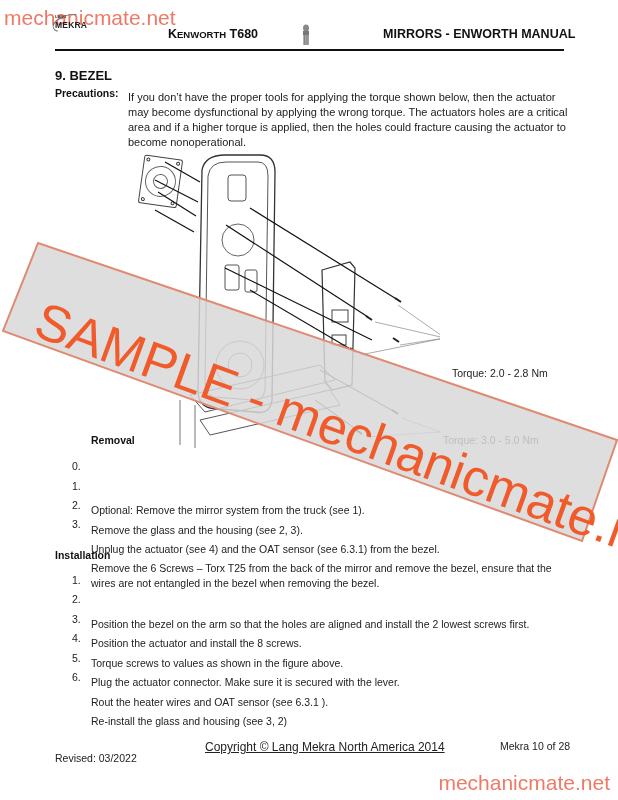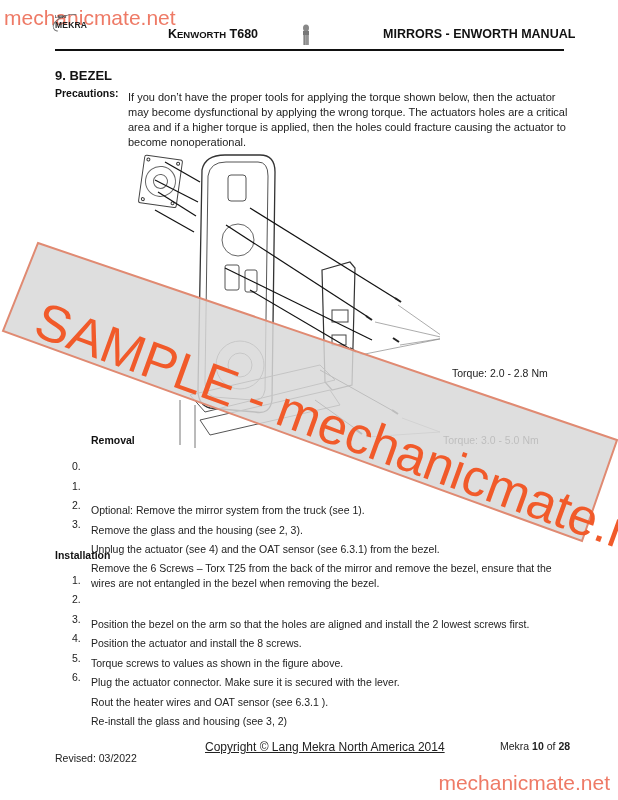--- a/index.html
+++ b/index.html
@@ -33,21 +33,21 @@
   .sub-head { font-size: 10.5px; font-weight: bold; left: 55px; }
   .removal-h { top: 434px; padding-left: 36px; }
   .install-h { top: 549px; }
   .steps { left: 72px; width: 500px; font-size: 10.5px; color: #222; }
   .step { position: absolute; left: 0; width: 500px; line-height: 15px; }
   .step .num { position: absolute; left: 0; width: 14px; }
   .step .txt { position: absolute; left: 19px; width: 480px; margin-top: 44px; }
 
   .footer-copy { left: 205px; top: 740px; font-size: 12px; color: #222; text-decoration: underline; }
   .footer-page { left: 500px; top: 740px; font-size: 10.5px; color: #222; }
-  .footer-page b { font-weight: bold; }
+  .footer-page b { font-weight: normal; }
   .footer-rev { left: 55px; top: 752px; font-size: 10.5px; color: #222; }
 
   .wm-band {
     position: absolute; left: 0; top: 0; width: 618px; height: 800px; pointer-events: none;
   }
   .wm-text {
     position: absolute; left: 48px; top: 290px;
     font-size: 52px; color: #f15a2a; white-space: nowrap;
     transform-origin: 0 0; transform: rotate(20deg);
     letter-spacing: 0px;

